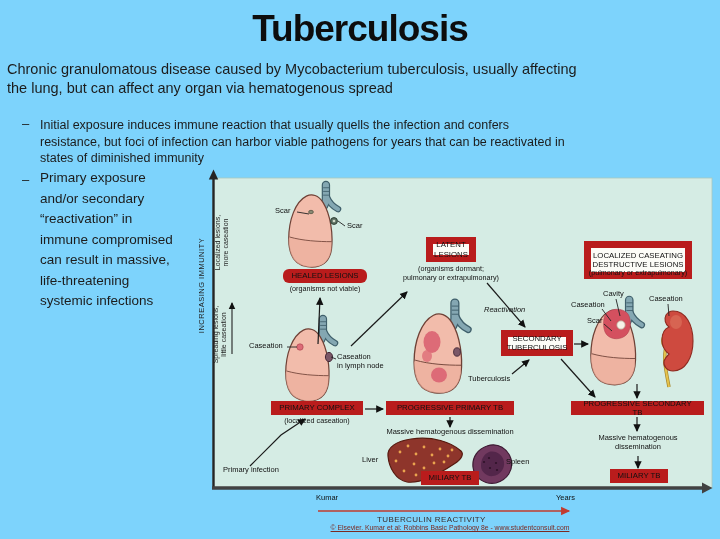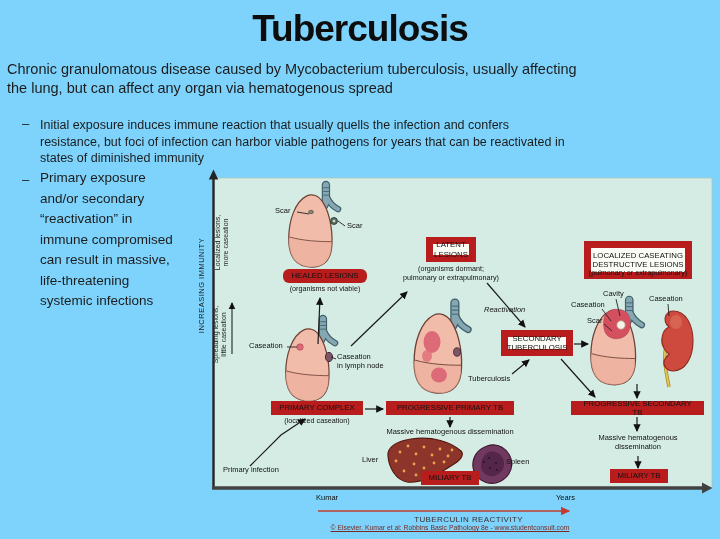--- a/index.html
+++ b/index.html
@@ -17,21 +17,21 @@
   .nodebox{position:absolute;background:#fcfcf7;border:7px solid #b91c1c;
            display:flex;align-items:center;justify-content:center;text-align:center;
            font-size:7.8px;line-height:1.2;color:#111;white-space:pre-line;box-sizing:border-box;}
   .sub{position:absolute;font-size:7.2px;color:#111;text-align:center;white-space:pre-line;line-height:1.25;}
   .lbl{position:absolute;font-size:7.5px;color:#111;line-height:1.15;white-space:pre-line;}
   .ctr{text-align:center;}
   .rot{position:absolute;transform:rotate(-90deg);text-align:center;color:#222;white-space:pre-line;}
   .yaxis-main{width:130px;height:11px;left:137px;top:280px;font-size:7.5px;letter-spacing:.5px;}
   .yaxis-up{width:66px;height:17px;left:189px;top:234px;font-size:7px;line-height:1.2;}
   .yaxis-low{width:66px;height:17px;left:187px;top:326px;font-size:7px;line-height:1.2;}
-  .tub{position:absolute;left:377px;top:515px;width:146px;text-align:right;
+  .tub{position:absolute;left:377px;top:515px;width:146px;text-align:left;
        font-size:8px;letter-spacing:.4px;color:#3a2f2f;}
   .credit{position:absolute;left:235px;top:524px;width:430px;text-align:center;
           font-size:6.8px;color:#7b2a22;text-decoration:underline;}
 </style>
 </head>
 <body>
 
 <div class="slide">
 
   <div class="title">Tuberculosis</div>

